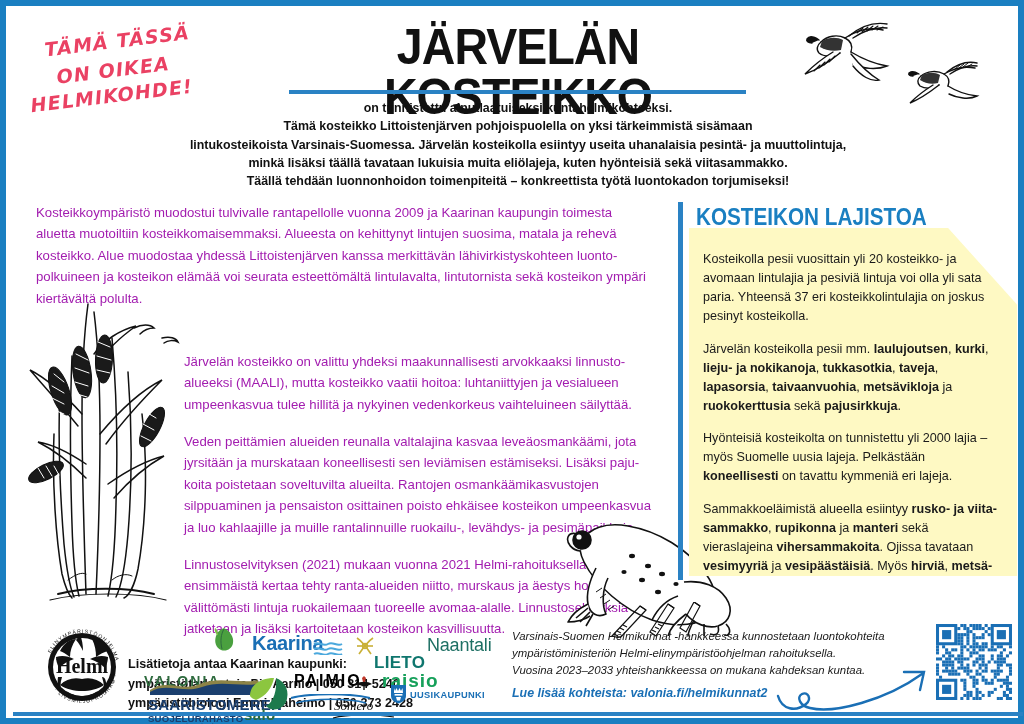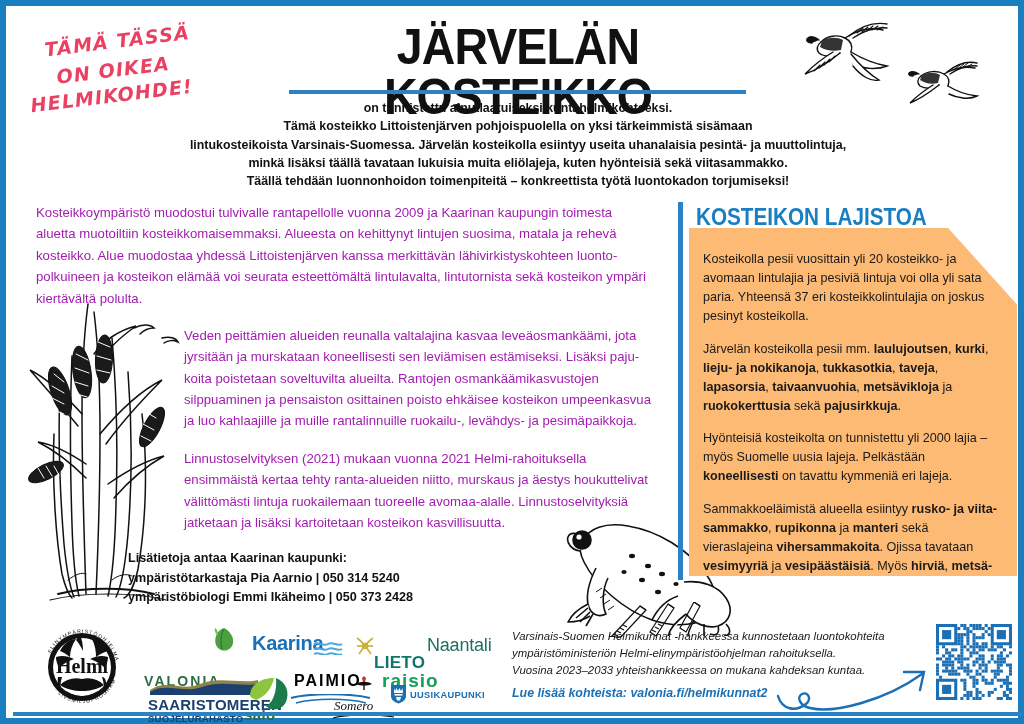--- a/index.html
+++ b/index.html
@@ -100,21 +100,21 @@
     font-family:"Liberation Sans", sans-serif;
     font-weight:bold;
     font-size:23px;
     letter-spacing:0px;
     transform:scaleX(0.9);
     transform-origin:left top;
     text-transform:uppercase;
   }
   .panel{
     position:absolute;left:683px;top:222px;width:328px;height:348px;
-    background:#fdba74;
+    background:#fef9c3;
     clip-path:polygon(0% 0%, 79% 0%, 100% 22%, 100% 100%, 0% 100%);
   }
   .panel-inner{
     padding:22px 20px 10px 14px;
   }
   .ptext{
     font-size:12.6px;line-height:1.52;color:#1a1a1a;margin:0 0 13px 0;
   }
   .ptext b{font-weight:bold;}
 
@@ -221,20 +221,21 @@
         <path d="M149 72 C157 77 168 81 178 82 C170 86 158 84 150 80" fill="#fff"></path>
         <path d="M140 71 C131 78 121 85 111 89 C118 82 126 76 134 71" fill="#fff"></path>
         <path d="M123 61 C129 58 136 58 141 61 L139 69 C132 71 126 69 121 66 Z" fill="#333" stroke="none"></path>
         <path d="M156 55 L161 51 M160 54 L165 50 M164 53 L169 49 M168 53 L173 50" stroke-width="1"></path>
       </g>
     </svg>
   </div>
 
   <div class="body-col">
     <p class="para">Kosteikkoympäristö muodostui tulvivalle rantapellolle vuonna 2009 ja Kaarinan kaupungin toimesta aluetta muotoiltiin kosteikkomaisemmaksi. Alueesta on kehittynyt lintujen suosima, matala ja rehevä kosteikko. Alue muodostaa yhdessä Littoistenjärven kanssa merkittävän lähivirkistyskohteen luonto-polkuineen ja kosteikon elämää voi seurata esteettömältä lintulavalta, lintutornista sekä kosteikon ympäri kiertävältä polulta.</p>
+    <p class="para indent" style="margin-top:42px;">Järvelän kosteikko on valittu yhdeksi maakunnallisesti arvokkaaksi linnusto-alueeksi (MAALI), mutta kosteikko vaatii hoitoa: luhtaniittyjen ja vesialueen umpeenkasvua tulee hillitä ja nykyinen vedenkorkeus vaihteluineen säilyttää.</p>
     <p class="para indent">Veden peittämien alueiden reunalla valtalajina kasvaa leveäosmankäämi, jota jyrsitään ja murskataan koneellisesti sen leviämisen estämiseksi. Lisäksi paju-koita poistetaan soveltuvilta alueilta. Rantojen osmankäämikasvustojen silppuaminen ja pensaiston osittainen poisto ehkäisee kosteikon umpeenkasvua ja luo kahlaajille ja muille rantalinnuille ruokailu-, levähdys- ja pesimäpaikkoja.</p>
     <p class="para indent">Linnustoselvityksen (2021) mukaan vuonna 2021 Helmi-rahoituksella ensimmäistä kertaa tehty ranta-alueiden niitto, murskaus ja äestys houkuttelivat välittömästi lintuja ruokailemaan tuoreelle avomaa-alalle. Linnustoselvityksiä jatketaan ja lisäksi kartoitetaan kosteikon kasvillisuutta.</p>
     <div class="contact">
       <div>Lisätietoja antaa Kaarinan kaupunki:</div>
       <div>ympäristötarkastaja Pia Aarnio | 050 314 5240</div>
       <div>ympäristöbiologi Emmi Ikäheimo | 050 373 2428</div>
     </div>
   </div>
 
   <div class="cattail">

